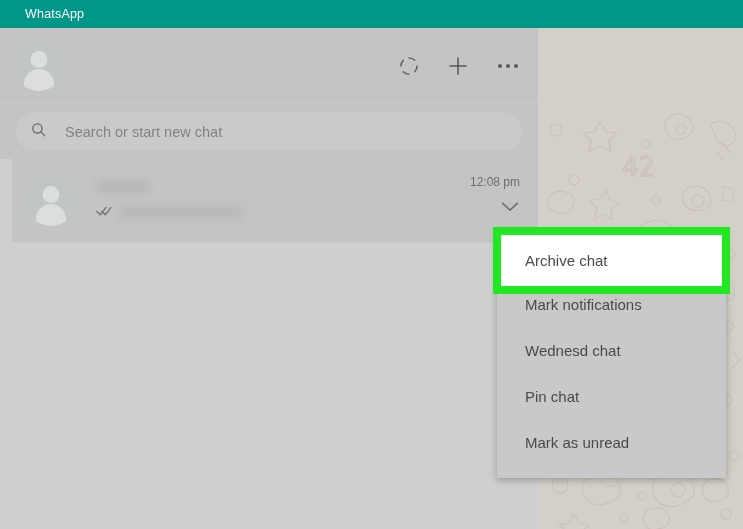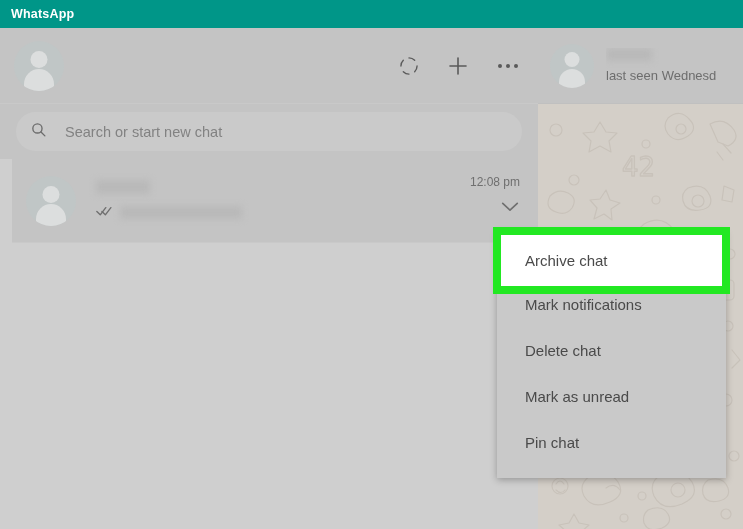--- a/index.html
+++ b/index.html
@@ -18,24 +18,25 @@
   
   .titlebar {
     position: absolute; top: 0; left: 0;
     width: 743px; height: 28px;
     background: #009688;
     display: flex; align-items: center;
   }
   .titlebar-label {
     color: #ffffff;
     font-size: 12.5px;
-    font-weight: bold;
+    font-weight: normal;
     letter-spacing: .2px;
     padding-left: 11px;
     line-height: 28px;
+    margin-left: 14px;
   }
 
   
   .left-panel {
     position: absolute; top: 28px; left: 0;
     width: 538px; height: 509px;
     background: #cfcfcf;
     overflow: hidden;
   }
   .left-header {
@@ -304,27 +305,20 @@
               <polyline points="3,3.5 11,11 19,3.5"></polyline>
             </svg>
           </span>
         </div>
       </div>
     </div>
 
   </div>
 
   <div class="right-panel">
-    <div class="right-header">
-      <div class="avatar sm"></div>
-      <div class="right-info">
-        <div class="redact rname"></div>
-        <span class="lastseen">last seen Wednesd</span>
-      </div>
-    </div>
     <div class="chat-bg">
       <svg width="205" height="425" viewBox="0 0 205 425" fill="none" stroke="#b9b1a7" stroke-width="1.2" stroke-linecap="round" stroke-linejoin="round">
         <circle cx="18" cy="26" r="6"></circle>
         <path d="M62 18 l6 10 11 1 -8 8 2 11 -11-6 -11 6 2-11 -8-8 11-1z"></path>
         <circle cx="108" cy="40" r="4"></circle>
         <path d="M130 14 q12 -10 22 2 q8 9 -2 16 q-12 8 -20 -2 q-6 -8 0 -16z"></path>
         <circle cx="143" cy="25" r="5"></circle>
         <path d="M172 20 q14 -8 24 6 q6 10 -6 16 l-10 -4z"></path>
         <path d="M185 40 l8 9 M179 48 l6 8"></path>
         <text x="84" y="72" font-family="DejaVu Sans" font-size="26" fill="none" stroke="#b9b1a7" stroke-width="1.4">42</text>
@@ -392,27 +386,27 @@
   </div>
 
   <div class="ctx-menu">
     <div class="ctx-item first">
       <span>Archive chat</span>
     </div>
     <div class="ctx-item">
       <span>Mark notifications</span>
     </div>
     <div class="ctx-item">
-      <span>Delete chat</span>
+      <span>Wednesd chat</span>
+    </div>
+    <div class="ctx-item">
+      <span>Pin chat</span>
     </div>
     <div class="ctx-item">
       <span>Mark as unread</span>
-    </div>
-    <div class="ctx-item">
-      <span>Pin chat</span>
     </div>
   </div>
 
   <div class="highlight-box">
     <div class="highlight-inner">
       <span>Archive chat</span>
     </div>
   </div>
 
 </div>

